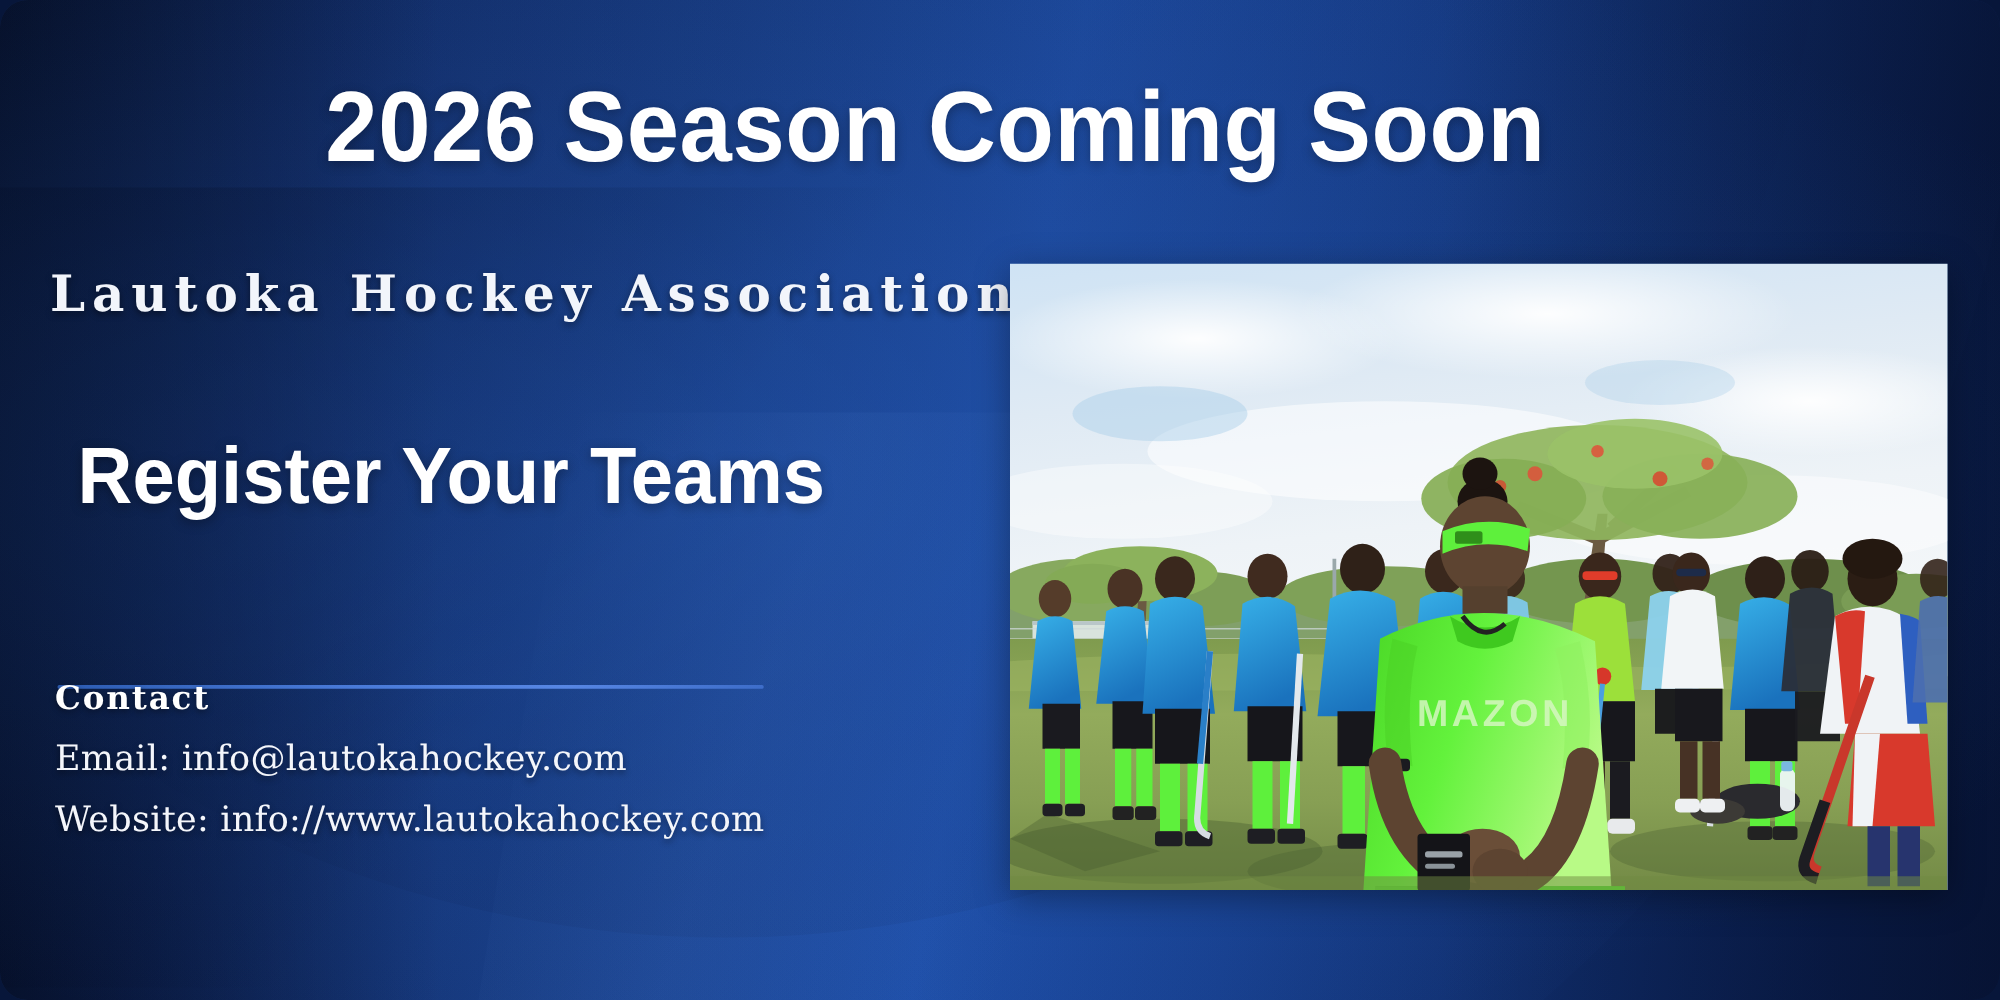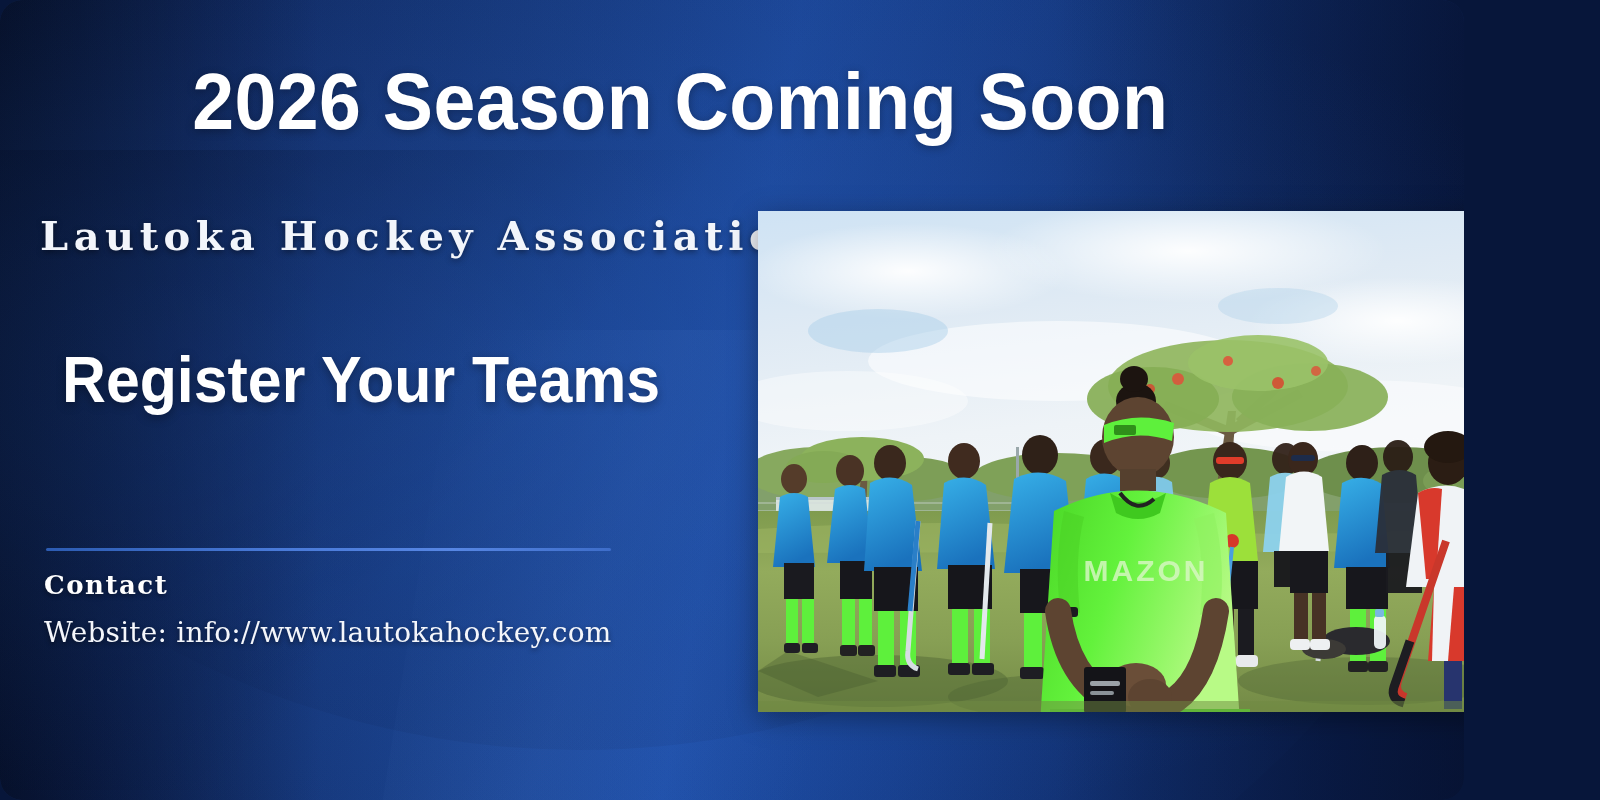--- a/index.html
+++ b/index.html
@@ -6,21 +6,21 @@
   * { margin:0; padding:0; box-sizing:border-box; }
   html, body {
     width:1600px; height:800px;
     overflow:hidden;
     background:#07163a;
     font-family:"Liberation Sans", sans-serif;
   }
 
   .banner {
     position:relative;
-    width:1464px; height:800px;
+    width:1600px; height:800px;
     overflow:hidden;
     background:
       linear-gradient(100deg,
         #071634 0%,
         #0b2156 14%,
         #15397f 33%,
         #1d4da6 50%,
         #173f8d 64%,
         #0f2b67 80%,
         #0b2052 92%,
@@ -117,21 +117,21 @@
 
   .divider {
     position:absolute;
     left:46px; top:548px;
     width:565px; height:3px;
     background:linear-gradient(90deg, #2e5fb8 0%, #4b7ddd 40%, #5a8ae8 72%, #3f6fcc 100%);
     border-radius:2px;
     opacity:0.95;
   }
 
-  .contact-block { position:absolute; left:44px; top:570px; }
+  .contact-block { position:absolute; left:44px; top:544px; }
 
   .contact-title {
     color:#ffffff;
     font-family:"DejaVu Serif", serif;
     font-weight:bold;
     font-size:26px;
     letter-spacing:1.5px;
     text-shadow:0 2px 5px rgba(0,0,0,0.45);
     margin-bottom:16px;
     white-space:nowrap;
@@ -143,21 +143,21 @@
     font-size:28px;
     letter-spacing:0.2px;
     margin-bottom:16px;
     text-shadow:0 2px 5px rgba(0,0,0,0.45);
     white-space:nowrap;
   }
 
   
   .photo {
     position:absolute;
-    left:758px; top:211px;
+    left:808px; top:211px;
     width:750px; height:501px;
     overflow:hidden;
     background:#bcd8ee;
     box-shadow:0 6px 26px rgba(0,0,0,0.35);
   }
   .photo svg { display:block; width:100%; height:100%; }
 </style>
 </head>
 <body>
 
@@ -172,20 +172,21 @@
   <div class="headline">2026 Season Coming Soon</div>
 
   <div class="assoc">Lautoka Hockey Association</div>
 
   <div class="subhead">Register Your Teams</div>
 
   <div class="divider"></div>
 
   <div class="contact-block">
     <div class="contact-title">Contact</div>
+    <div class="contact-line">Email: info@lautokahockey.com</div>
     <div class="contact-line">Website: info://www.lautokahockey.com</div>
   </div>
 
   <div class="photo">
     <svg viewBox="0 0 750 501" preserveAspectRatio="none">
       <defs>
         <linearGradient id="sky" x1="0" y1="0" x2="0.25" y2="1">
           <stop offset="0%" stop-color="#cfe3f4"></stop>
           <stop offset="35%" stop-color="#dfeaf4"></stop>
           <stop offset="70%" stop-color="#eef3f7"></stop>

